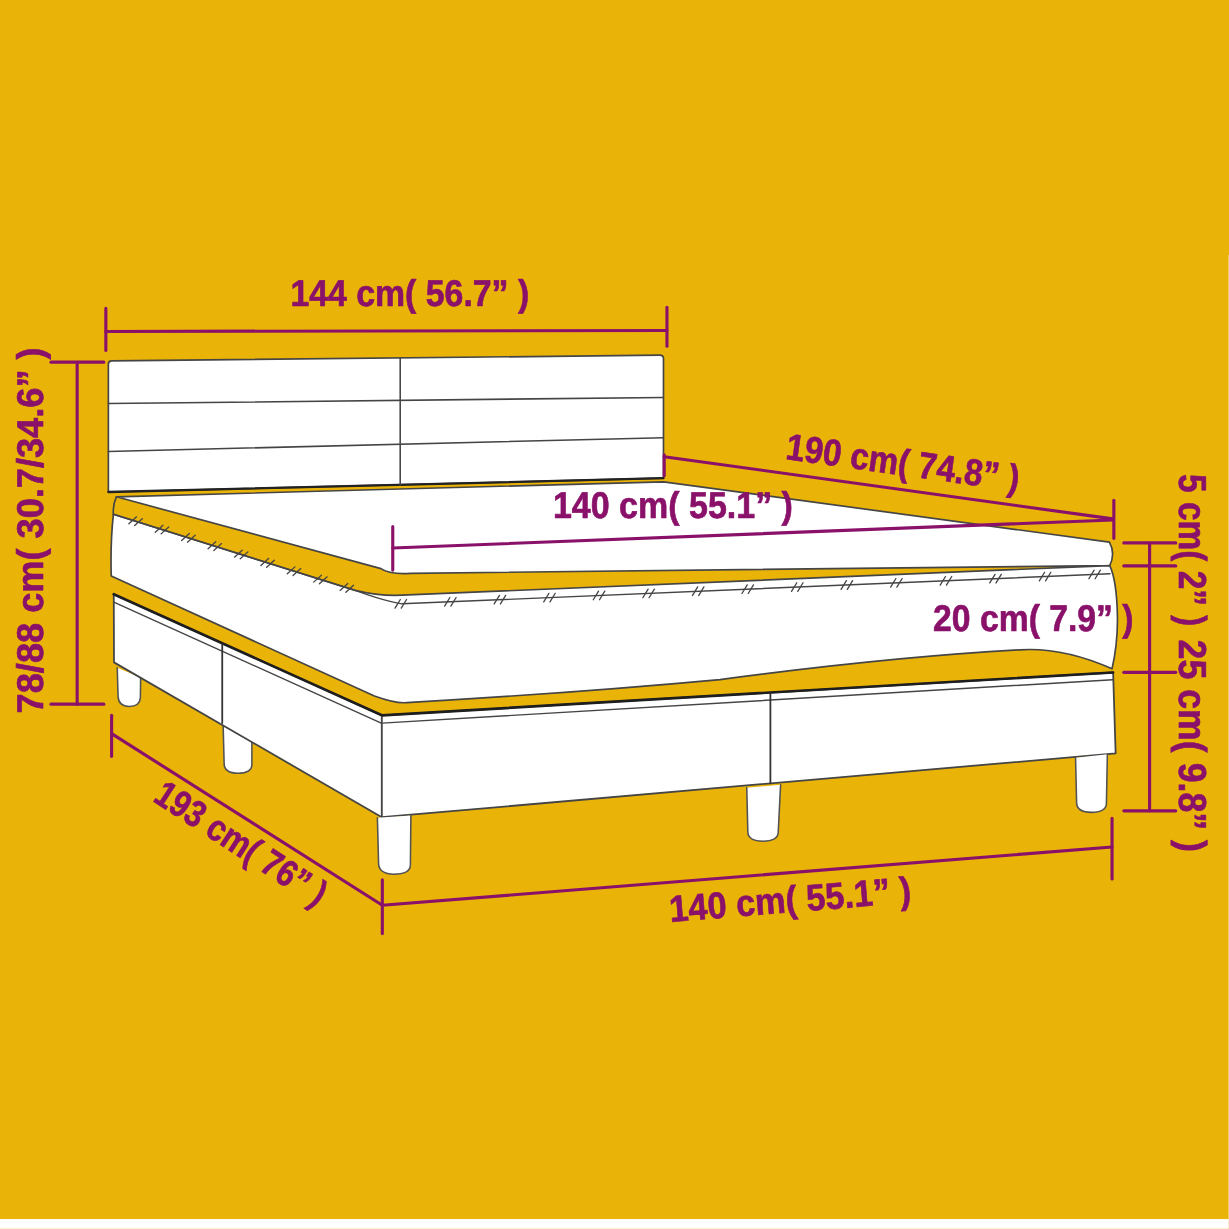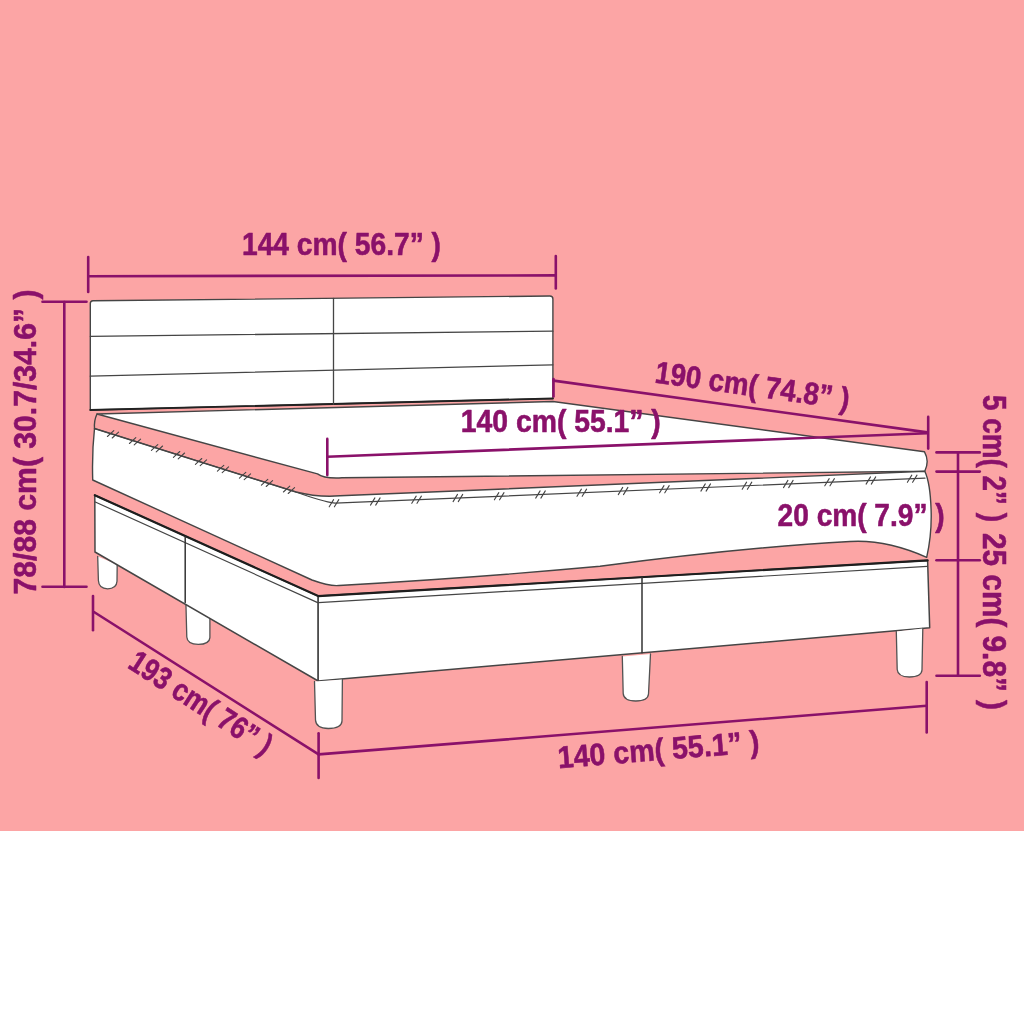--- a/index.html
+++ b/index.html
@@ -1,16 +1,16 @@
 <!DOCTYPE html>
 <html><head>
 <meta charset="utf-8">
 <style>
   html,body{margin:0;padding:0;background:#ffffff;}
-  .wrap{width:1024px;height:831px;position:relative;background:#fca5a5;}
+  .wrap{width:1024px;height:1016px;position:relative;background:#eab308;}
   text{font-family:"Liberation Sans",sans-serif;font-weight:bold;fill:#8a116a;stroke:#8a116a;stroke-width:0.55;}
 </style>
 </head>
 <body>
 <div class="wrap">
 <svg width="1024" height="1024" viewBox="0 0 1024 1024">
 <g fill="none" stroke-linecap="round" stroke-linejoin="round">
 
 <g id="headboard">
 <path d="M90.3,410 L90.3,303.5 Q90.3,300.9 93,300.8 L549.8,296 Q552.9,296 552.9,299 L552.9,398.5 L90.3,410 Z" fill="#ffffff" stroke="#454545" stroke-width="1.4"></path>

